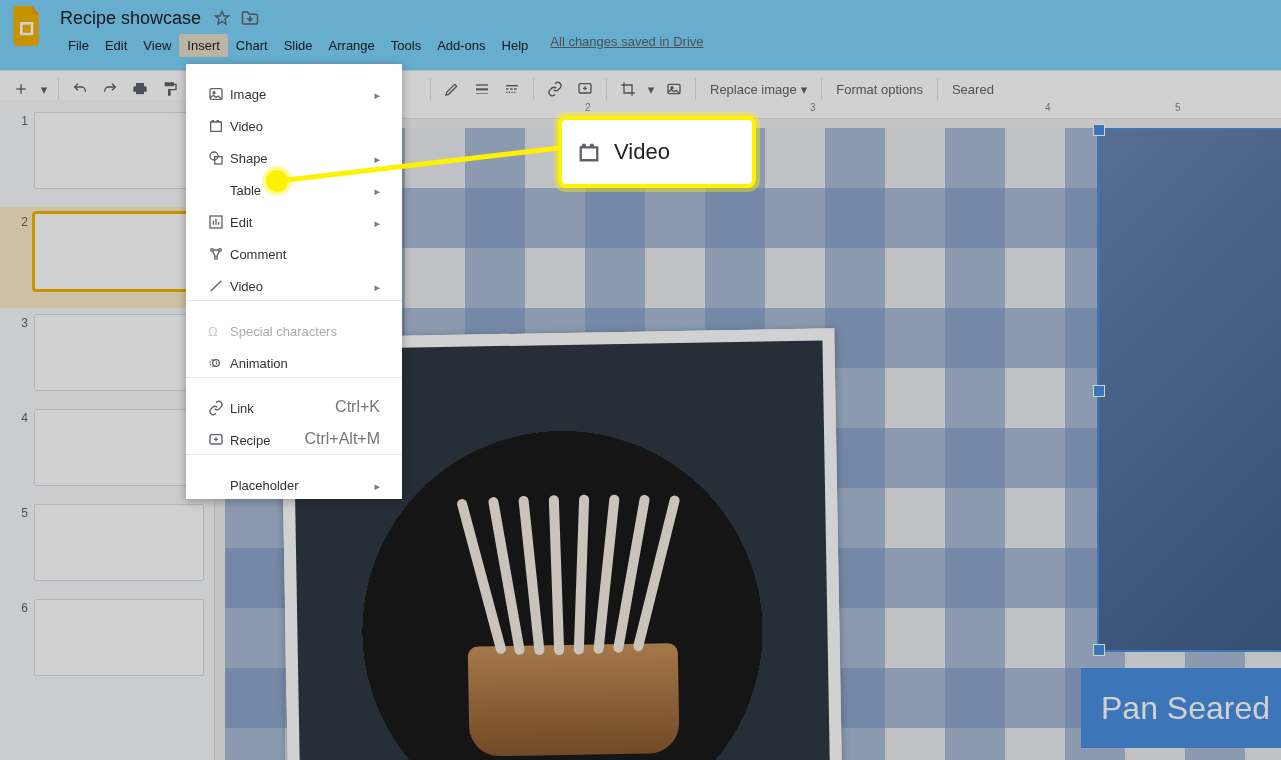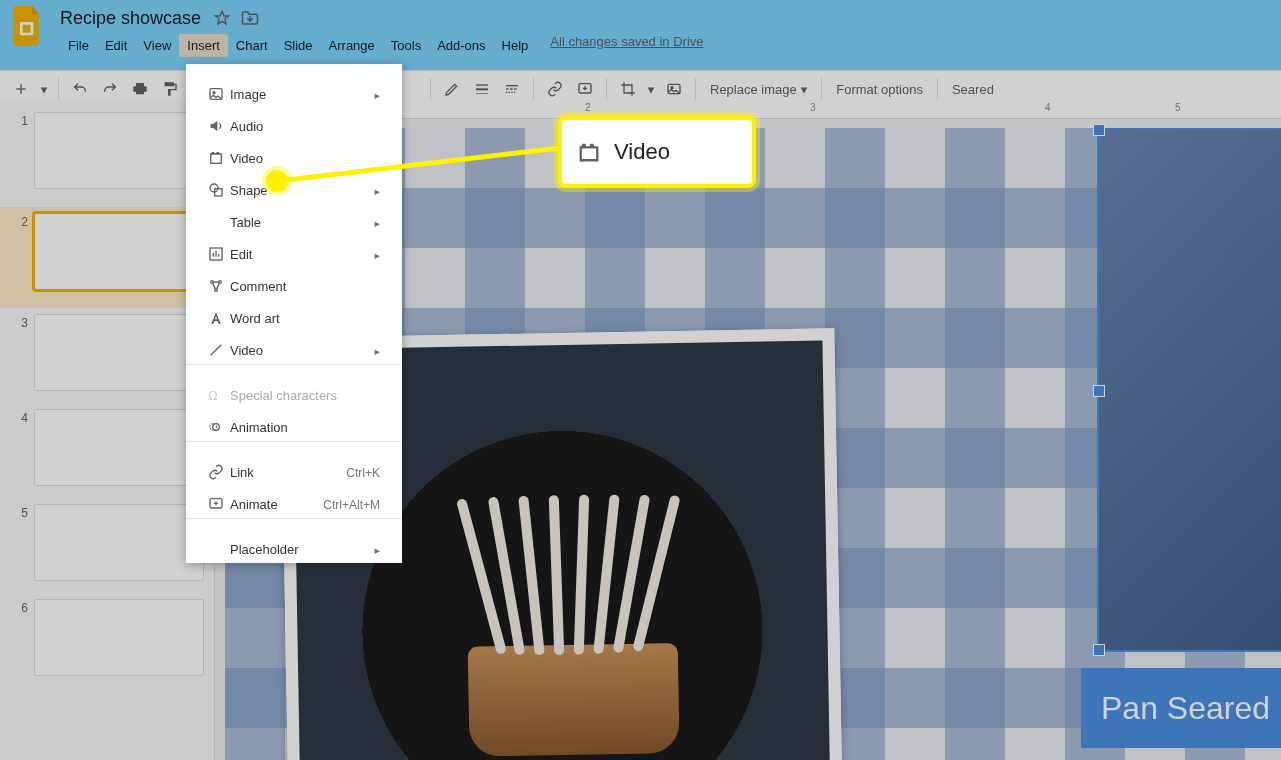--- a/index.html
+++ b/index.html
@@ -53,21 +53,21 @@
 .bone{position:absolute;width:10px;height:160px;background:#f4efe4;border-radius:5px;top:150px}
 .selimg{position:absolute;right:-220px;top:0;width:430px;height:520px;border:2px solid #4a90e2;background:linear-gradient(135deg,#6b86b3,#34527e)}
 .selimg .h{position:absolute;width:10px;height:10px;background:#4a90e2;border:1px solid #fff}
 .selimg .h.tl{left:-6px;top:-6px}.selimg .h.bl{left:-6px;bottom:-6px}.selimg .h.ml{left:-6px;top:50%;margin-top:-5px}
 .caption{position:absolute;right:-220px;top:540px;width:430px;height:80px;background:#4a90e2;color:#fff;font-size:32px;display:flex;align-items:center;padding-left:20px}
 
 .menu{position:absolute;left:186px;top:64px;width:216px;background:#fff;box-shadow:0 2px 10px rgba(0,0,0,.3);z-index:30;padding:6px 0}
 .menu .row{display:flex;align-items:flex-end;height:32px;padding:0 22px;color:#333;position:relative}
 .menu .row .ic{width:22px;color:#5f6368;display:flex;align-items:center;justify-content:flex-start}
 .menu .row .lbl{flex:1}
-.menu .row .sc{color:#777;font-size:12px}
+.menu .row .sc{color:#777;font-size:16px}
 .menu .row .arr{color:#777;font-size:11px}
 .menu .row.disabled{color:#aaa}
 .menu .row.disabled .ic{color:#ccc}
 .menu hr{border:none;border-top:1px solid #e5e5e5;margin:6px 0}
 
 .callout{position:absolute;z-index:40;left:558px;top:116px;width:158px;height:64px;background:#fff;border:4px solid #fff200;border-radius:8px;display:flex;align-items:center;gap:14px;padding:0 16px;box-shadow:0 0 0 4px rgba(255,242,0,.4)}
 .callout .ic{color:#5f6368}
 .callout .txt{font-size:22px;color:#222}
 .dot{position:absolute;z-index:41;left:266px;top:170px;width:22px;height:22px;border-radius:50%;background:#fff200;box-shadow:0 0 0 4px rgba(255,242,0,.4)}
 .cline{position:absolute;z-index:39;pointer-events:none}
@@ -285,29 +285,20 @@
             <circle cx="9" cy="10" r="1.5" fill="#5f6368"></circle>
             <path d="M3 18l5-4 4 3 3-2 6 5"></path>
           </svg>
         </span>
       <span class="lbl">Image</span>
         <span class="arr">▸</span>
     </div>
     <div class="row">
       <span class="ic">
           <svg width="16" height="16" viewBox="0 0 24 24" fill="#5f6368">
-            <path d="M4 9v6h4l6 5V4l-6 5H4z"></path>
-            <path d="M17 8a5 5 0 010 8" fill="none" stroke="#5f6368" stroke-width="2"></path>
-          </svg>
-        </span>
-      <span class="lbl">Audio</span>
-    </div>
-    <div class="row">
-      <span class="ic">
-          <svg width="16" height="16" viewBox="0 0 24 24" fill="#5f6368">
             <path d="M4 6h16v14H4z" fill="none" stroke="#5f6368" stroke-width="2"></path>
             <path d="M4 6l2-3h3l1 3M12 6l1-3h3l2 3"></path>
           </svg>
         </span>
       <span class="lbl">Video</span>
     </div>
     <div class="row">
       <span class="ic">
           <svg width="16" height="16" viewBox="0 0 24 24" fill="none" stroke="#5f6368" stroke-width="2">
             <circle cx="9" cy="9" r="6"></circle>
@@ -338,28 +329,20 @@
             <circle cx="6" cy="6" r="2"></circle>
             <circle cx="18" cy="6" r="2"></circle>
             <circle cx="12" cy="18" r="2"></circle>
             <path d="M7 8l4 8M17 8l-4 8M8 6h8"></path>
           </svg>
         </span>
       <span class="lbl">Comment</span>
     </div>
     <div class="row">
       <span class="ic">
-          <svg width="16" height="16" viewBox="0 0 24 24" fill="#5f6368">
-            <path d="M12 3l7 18h-3l-1.5-4h-5L8 21H5L12 3zm-1.5 11h3L12 9z"></path>
-          </svg>
-        </span>
-      <span class="lbl">Word art</span>
-    </div>
-    <div class="row">
-      <span class="ic">
           <svg width="16" height="16" viewBox="0 0 24 24" fill="none" stroke="#5f6368" stroke-width="2">
             <path d="M4 20L20 4"></path>
           </svg>
         </span>
       <span class="lbl">Video</span>
         <span class="arr">▸</span>
     </div>
     <hr>
     <div class="row disabled">
       <span class="ic">Ω</span>
@@ -385,21 +368,21 @@
       <span class="lbl">Link</span>
         <span class="sc">Ctrl+K</span>
     </div>
     <div class="row">
       <span class="ic">
           <svg width="16" height="16" viewBox="0 0 24 24" fill="none" stroke="#5f6368" stroke-width="2">
             <rect x="3" y="4" width="18" height="14" rx="2"></rect>
             <path d="M12 8v6M9 11h6"></path>
           </svg>
         </span>
-      <span class="lbl">Animate</span>
+      <span class="lbl">Recipe</span>
         <span class="sc">Ctrl+Alt+M</span>
     </div>
     <hr>
     <div class="row">
       <span class="ic"></span>
         <span class="lbl">Placeholder</span>
         <span class="arr">▸</span>
     </div>
   </div>
 

